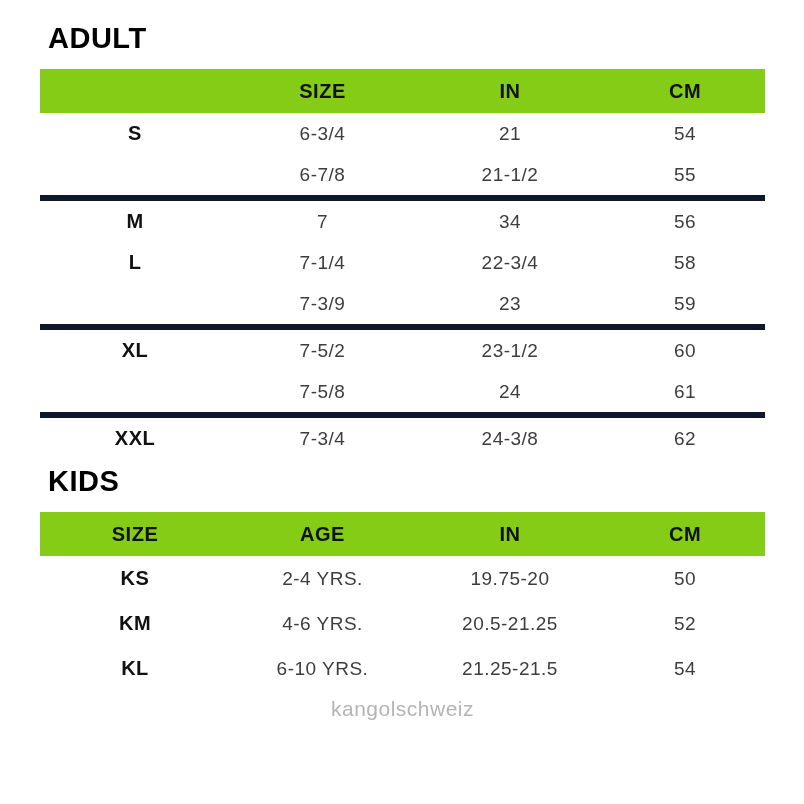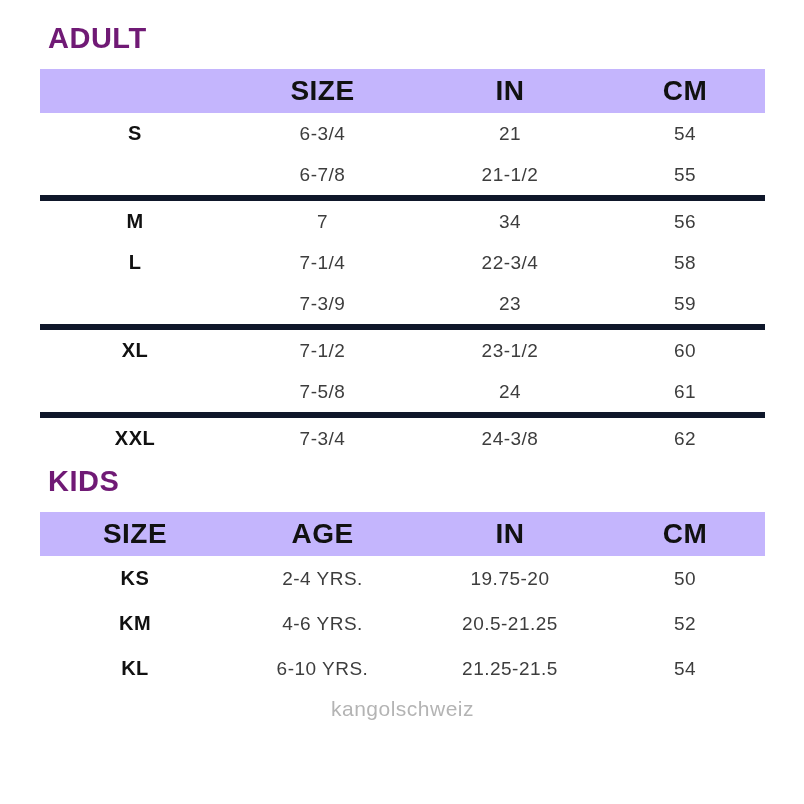--- a/index.html
+++ b/index.html
@@ -14,43 +14,43 @@
     height: 804px;
     box-sizing: border-box;
     padding: 24px 39px 0 40px;
     background: #ffffff;
     overflow: hidden;
   }
   .section-title {
     font-size: 29px;
     font-weight: 800;
     letter-spacing: 0.5px;
-    color: #701a75;
+    color: #000000;
     line-height: 1;
     margin: 0 0 16px 8px;
   }
   .section-title.kids { margin-top: 8px; }
   table {
     border-collapse: collapse;
     width: 725px;
     table-layout: fixed;
   }
   col.c1 { width: 190px; }
   col.c2 { width: 185px; }
   col.c3 { width: 190px; }
   col.c4 { width: 160px; }
   th, td {
     text-align: center;
     vertical-align: middle;
     padding: 0;
   }
   thead th {
-    background: #c4b5fd;
+    background: #84cc16;
     height: 44px;
-    font-size: 28px;
+    font-size: 20px;
     font-weight: 800;
     letter-spacing: 0.5px;
     color: #111111;
   }
   .adult-table td { height: 41px; }
   .kids-table td { height: 45px; }
   td.data-cell {
     font-size: 19px;
     font-weight: 400;
     letter-spacing: 0.5px;
@@ -122,21 +122,21 @@
         <td class="data-cell">58</td>
       </tr>
       <tr class="group-end">
         <td class="label-cell"></td>
         <td class="data-cell">7-3/9</td>
         <td class="data-cell">23</td>
         <td class="data-cell">59</td>
       </tr>
       <tr>
         <td class="label-cell">XL</td>
-        <td class="data-cell">7-1/2</td>
+        <td class="data-cell">7-5/2</td>
         <td class="data-cell">23-1/2</td>
         <td class="data-cell">60</td>
       </tr>
       <tr class="group-end">
         <td class="label-cell"></td>
         <td class="data-cell">7-5/8</td>
         <td class="data-cell">24</td>
         <td class="data-cell">61</td>
       </tr>
       <tr>

